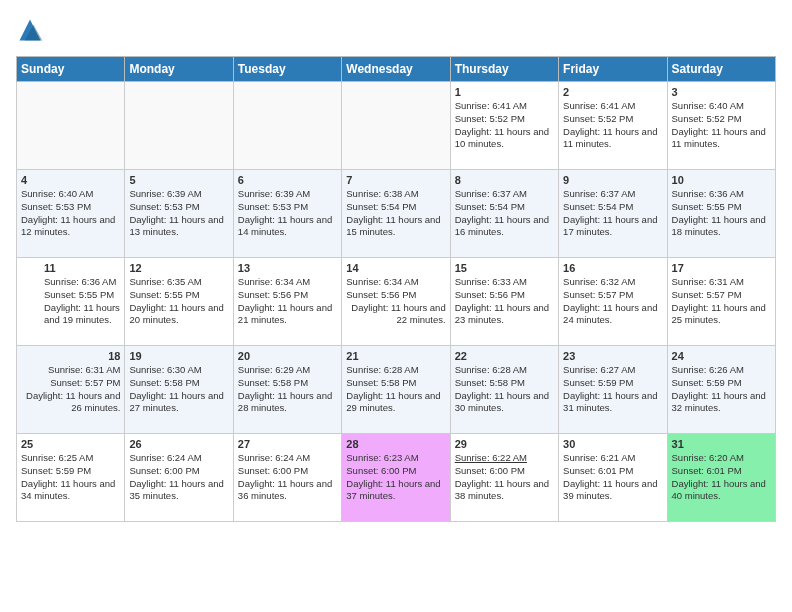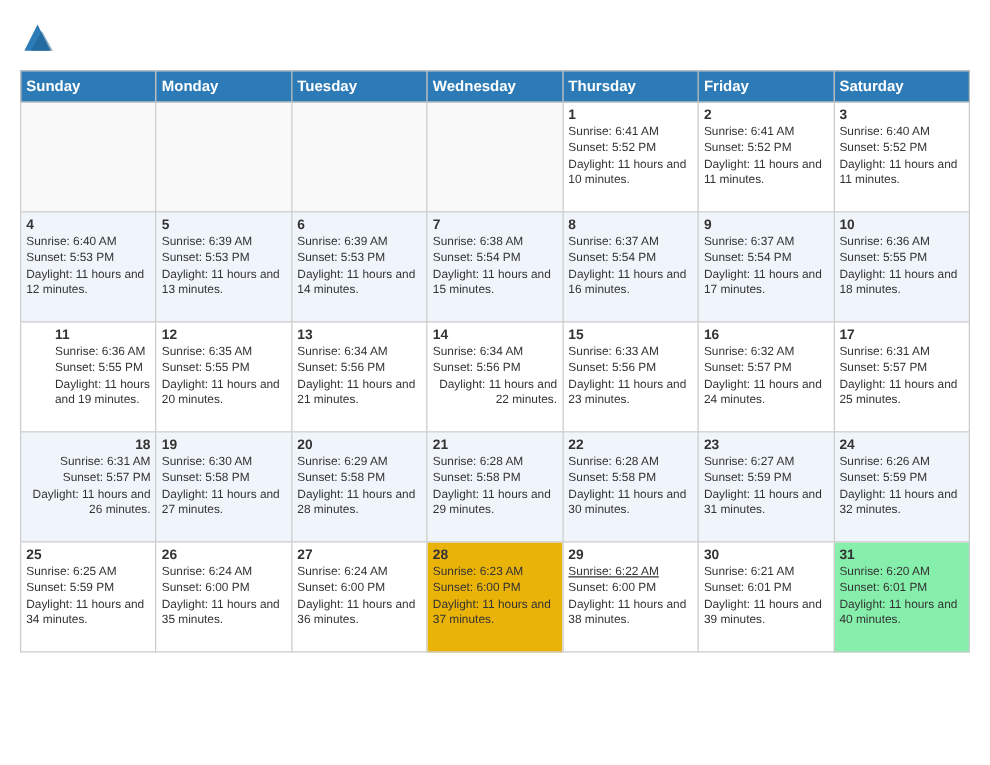--- a/index.html
+++ b/index.html
@@ -293,21 +293,21 @@
           <span style="display: block; line-height: 1.35;">Sunrise: 6:24 AM</span>
           <span style="display: block; line-height: 1.35;">Sunset: 6:00 PM</span>
           <span style="display: block; line-height: 1.35;">Daylight: 11 hours and 35 minutes.</span>
         </td>
         <td style="background: rgb(255, 255, 255);">
           <span class="day-num">27</span>
           <span style="display: block; line-height: 1.35;">Sunrise: 6:24 AM</span>
           <span style="display: block; line-height: 1.35;">Sunset: 6:00 PM</span>
           <span style="display: block; line-height: 1.35;">Daylight: 11 hours and 36 minutes.</span>
         </td>
-        <td style="background: #eab308;">
+        <td style="background: #f0abfc;">
           <span class="day-num">28</span>
           <span style="display: block; line-height: 1.35;">Sunrise: 6:23 AM</span>
           <span style="display: block; line-height: 1.35;">Sunset: 6:00 PM</span>
           <span style="display: block; line-height: 1.35;">Daylight: 11 hours and 37 minutes.</span>
         </td>
         <td style="background: rgb(255, 255, 255);">
           <span class="day-num">29</span>
           <span style="display: block; line-height: 1.35; text-decoration: underline;">Sunrise: 6:22 AM</span>
           <span style="display: block; line-height: 1.35;">Sunset: 6:00 PM</span>
           <span style="display: block; line-height: 1.35;">Daylight: 11 hours and 38 minutes.</span>

